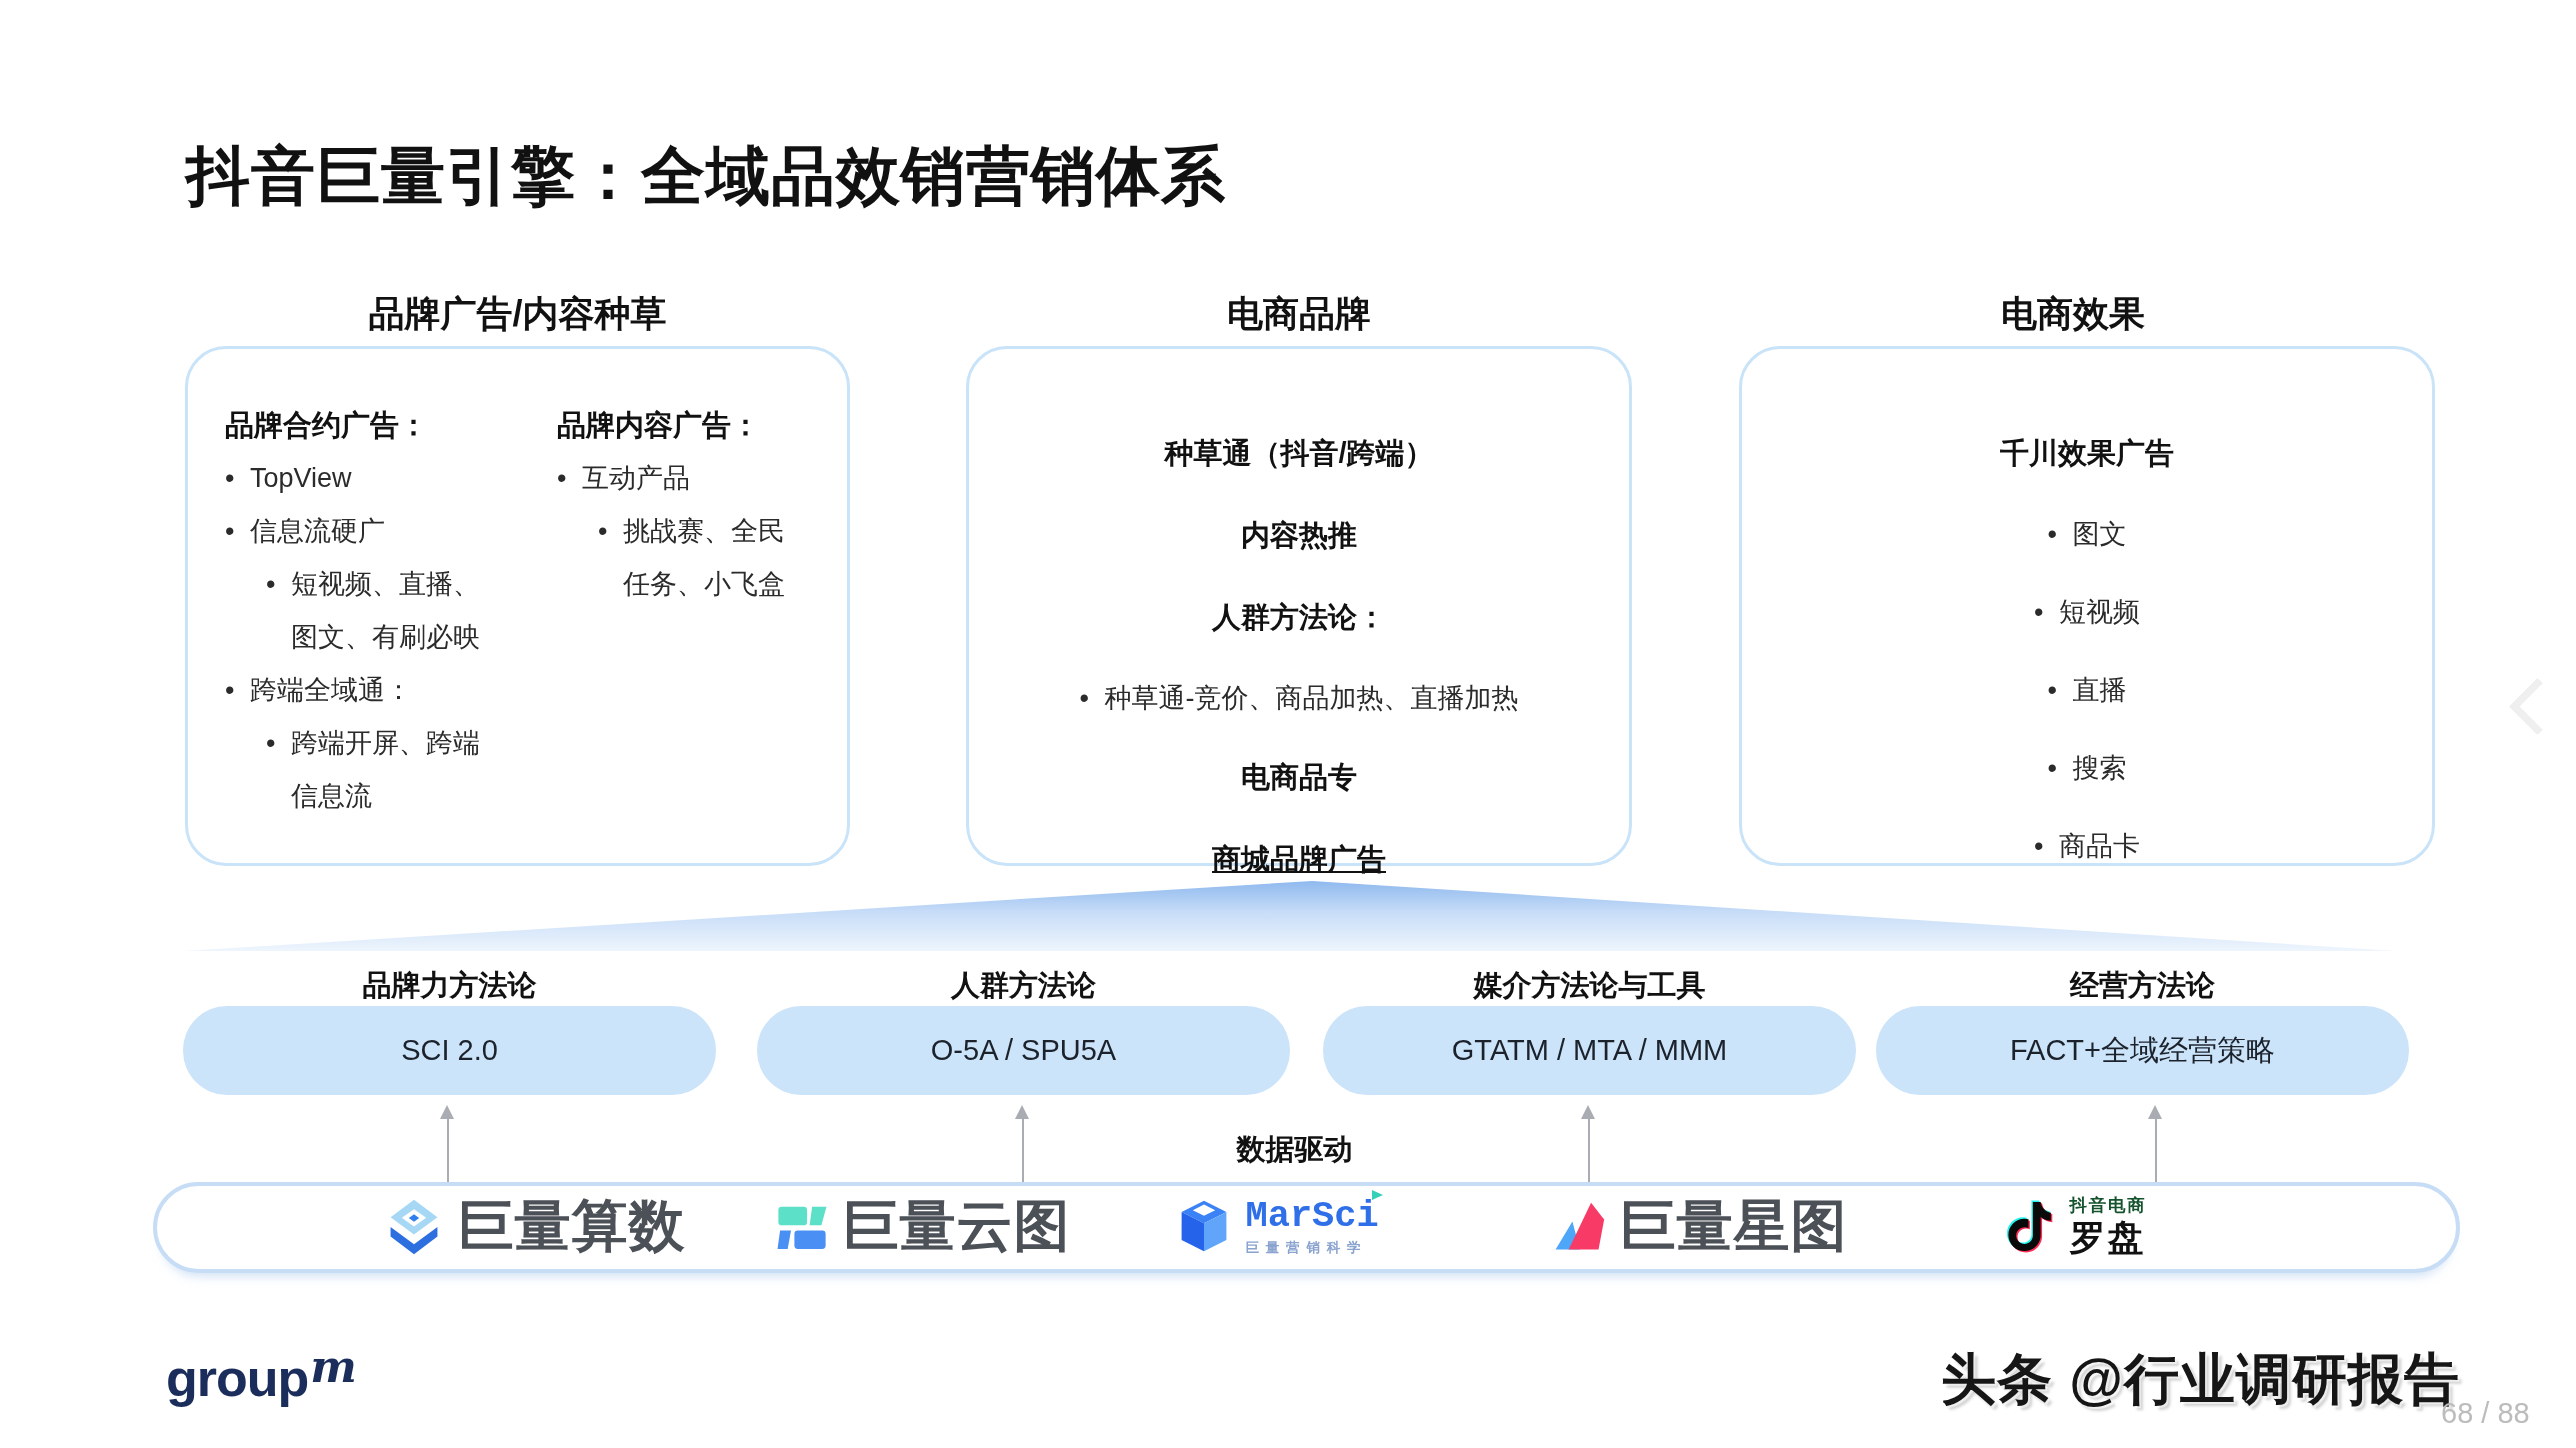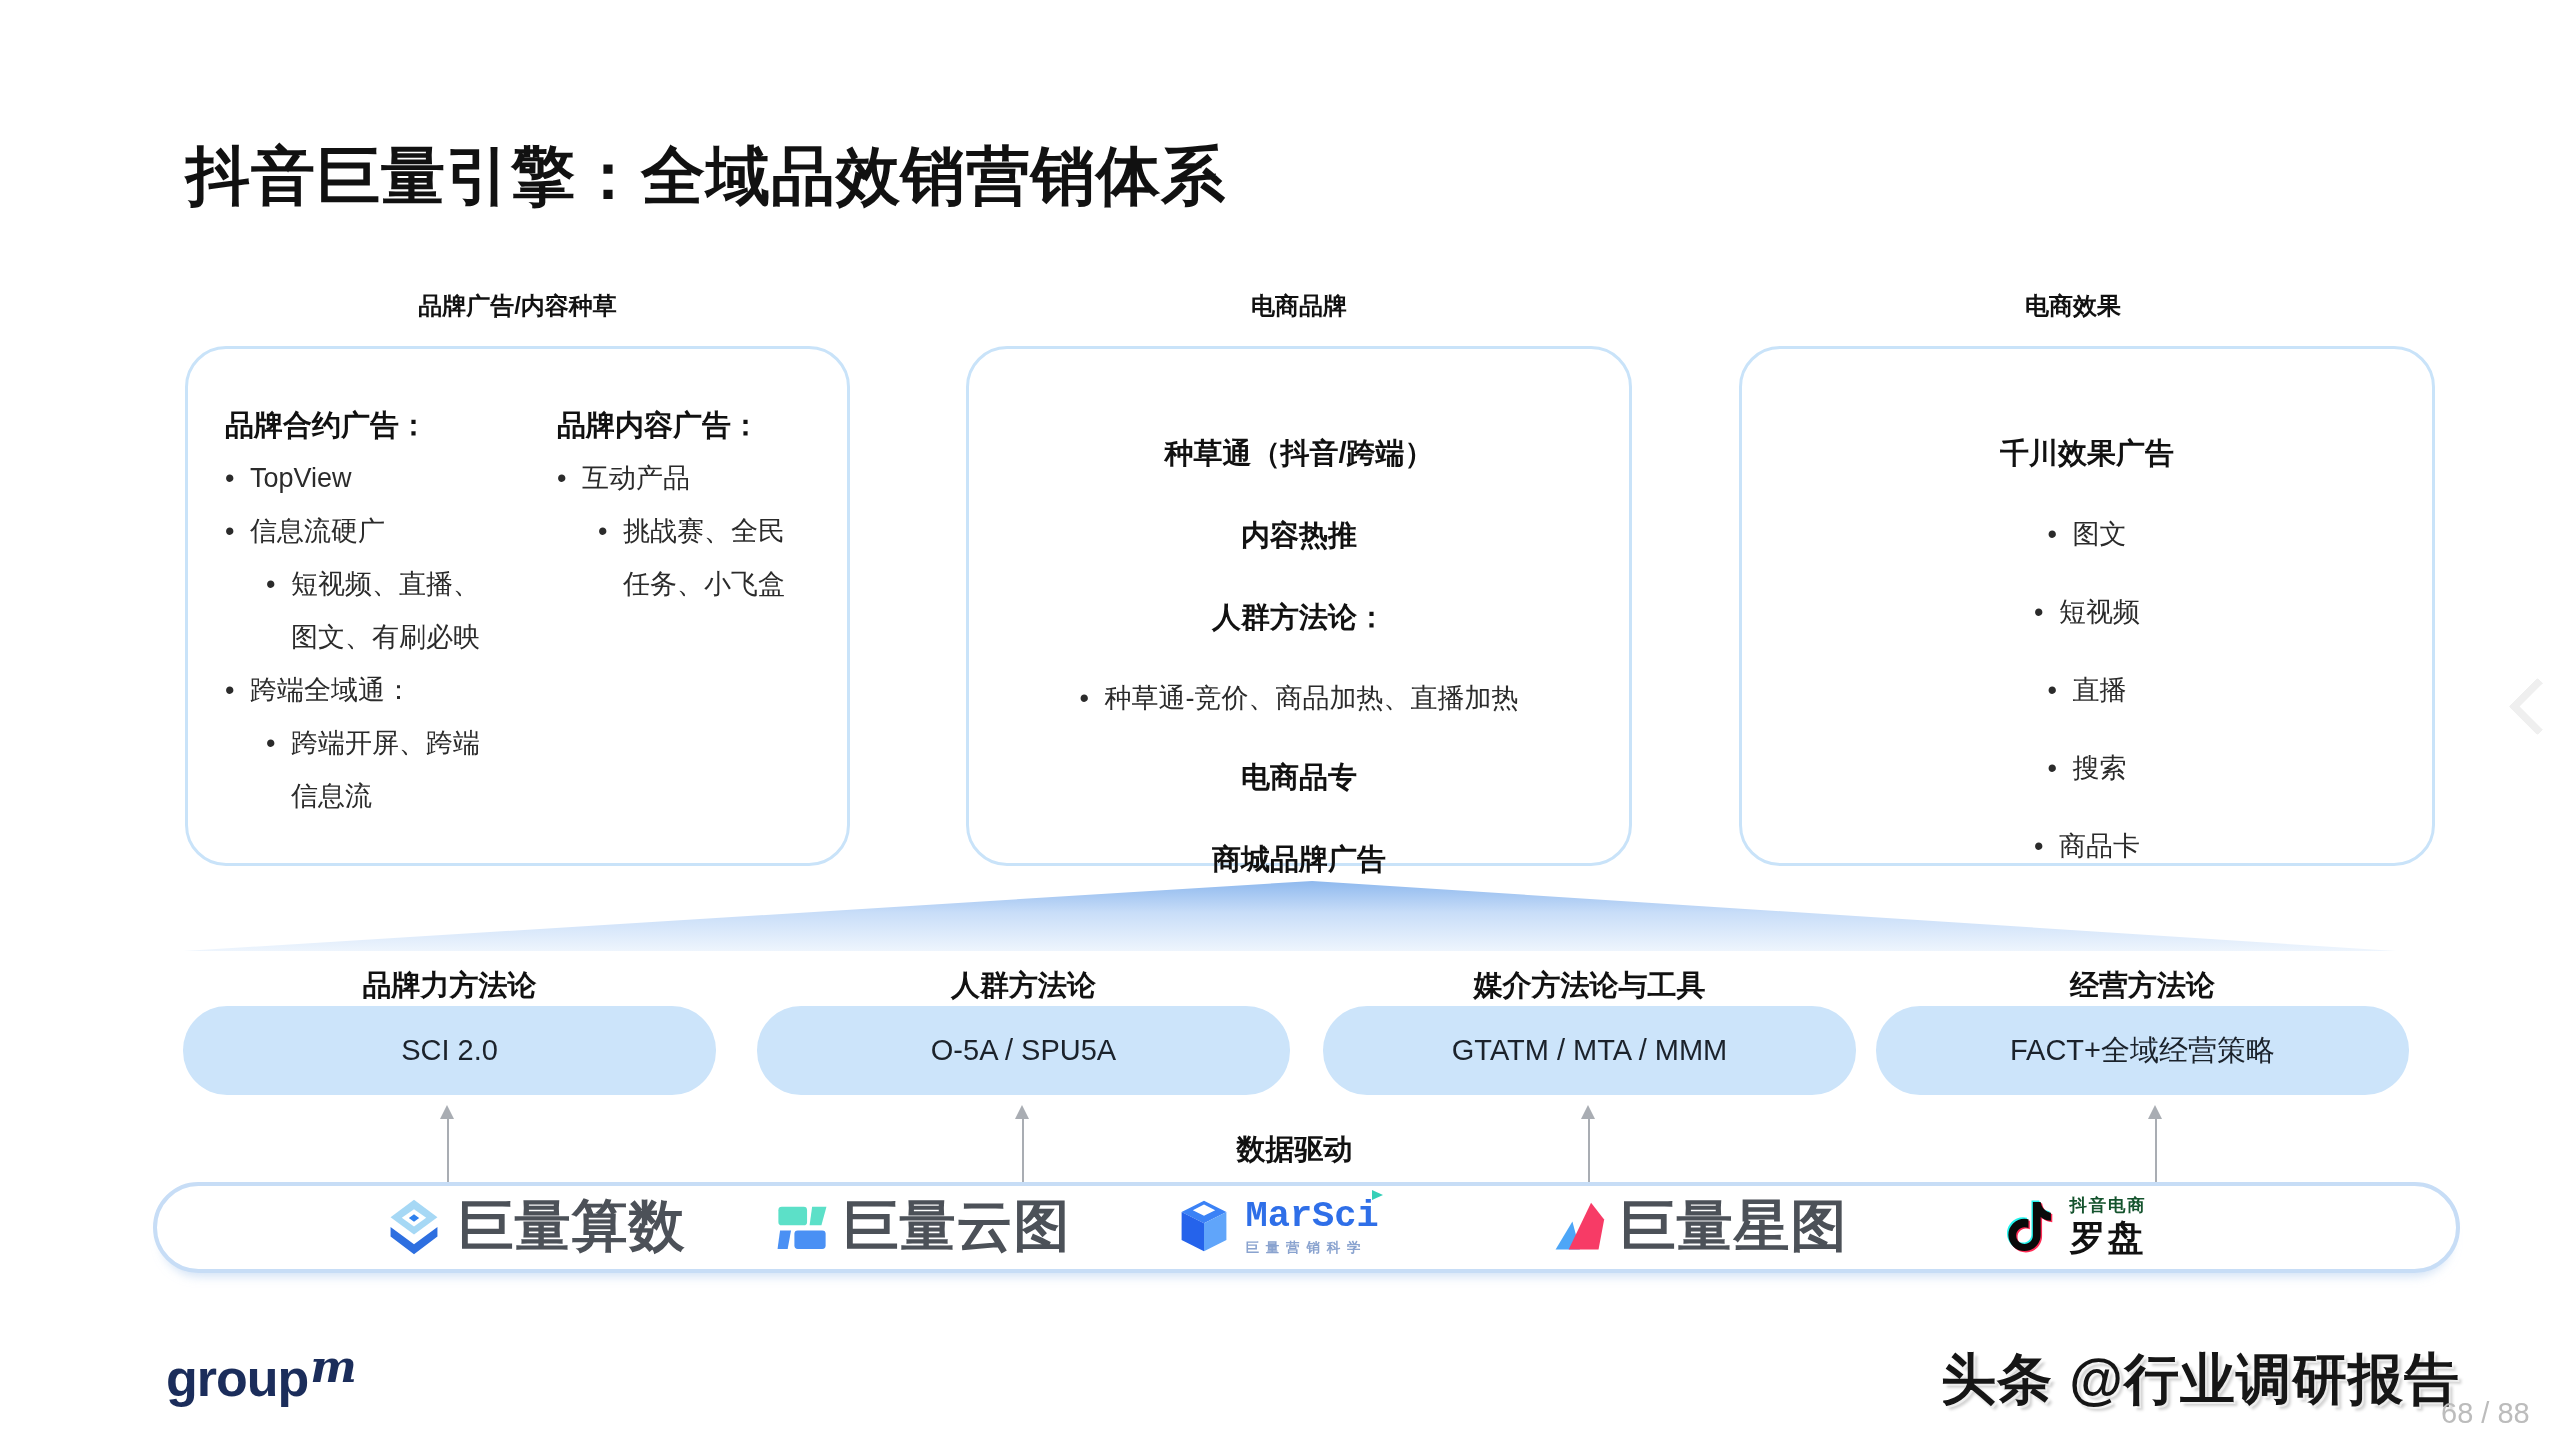--- a/index.html
+++ b/index.html
@@ -7,21 +7,21 @@
     position:relative;width:2576px;height:1449px;background:#fff;overflow:hidden;
     font-family:"Liberation Sans","DejaVu Sans",sans-serif;color:#1c1c1c;
   }
   
   .title{
     position:absolute;left:186px;top:133px;margin:0;
     font-size:64px;font-weight:800;color:#111;letter-spacing:1px;
   }
   
   .col-header{
-    position:absolute;top:290px;font-size:24px;font-weight:800;text-align:center;color:#111;
+    position:absolute;top:290px;font-size:36px;font-weight:800;text-align:center;color:#111;
   }
   .ch1{left:185px;width:665px;}
   .ch2{left:966px;width:666px;}
   .ch3{left:1739px;width:668px;}
   
   .box{
     position:absolute;top:346px;height:520px;box-sizing:border-box;
     border:3.9px solid var(--box_border,#c9e3f9);border-radius:41px;background:#fff;
   }
   .box1{left:185px;width:665px;}
@@ -34,21 +34,21 @@
   .btitle{font-size:29px;font-weight:800;color:#111;line-height:53px;}
   .li{display:flex;align-items:flex-start;}
   .li::before{content:"\2022";margin-right:15.5px;color:#2b2b2b;}
   .li.l2{padding-left:41px;}
   .wrap{display:inline-block;word-break:break-all;line-break:anywhere;}
   .w205{width:198px;}
   .w190{width:184px;}
   
   .row{margin:0 0 42px 0;font-size:27px;color:#2b2b2b;}
   .row.bold{font-size:29px;font-weight:800;color:#111;}
-  .row.last{margin-bottom:0;}
+  .row.last{margin-bottom:0;text-decoration:underline;}
   .cli{display:inline-flex;align-items:center;}
   .cli::before{content:"\2022";margin-right:15.5px;color:#2b2b2b;}
   
   .funnel{
     position:absolute;left:184px;top:881px;width:2212px;height:70px;
     background:linear-gradient(180deg,#8fb9ee 0%,#c8ddf8 45%,#eef5fd 100%);
     clip-path:polygon(51% 0,100% 100%,0 100%);
   }
   
   .m-label{position:absolute;top:966px;width:533px;text-align:center;font-size:29px;font-weight:800;color:#111;}

